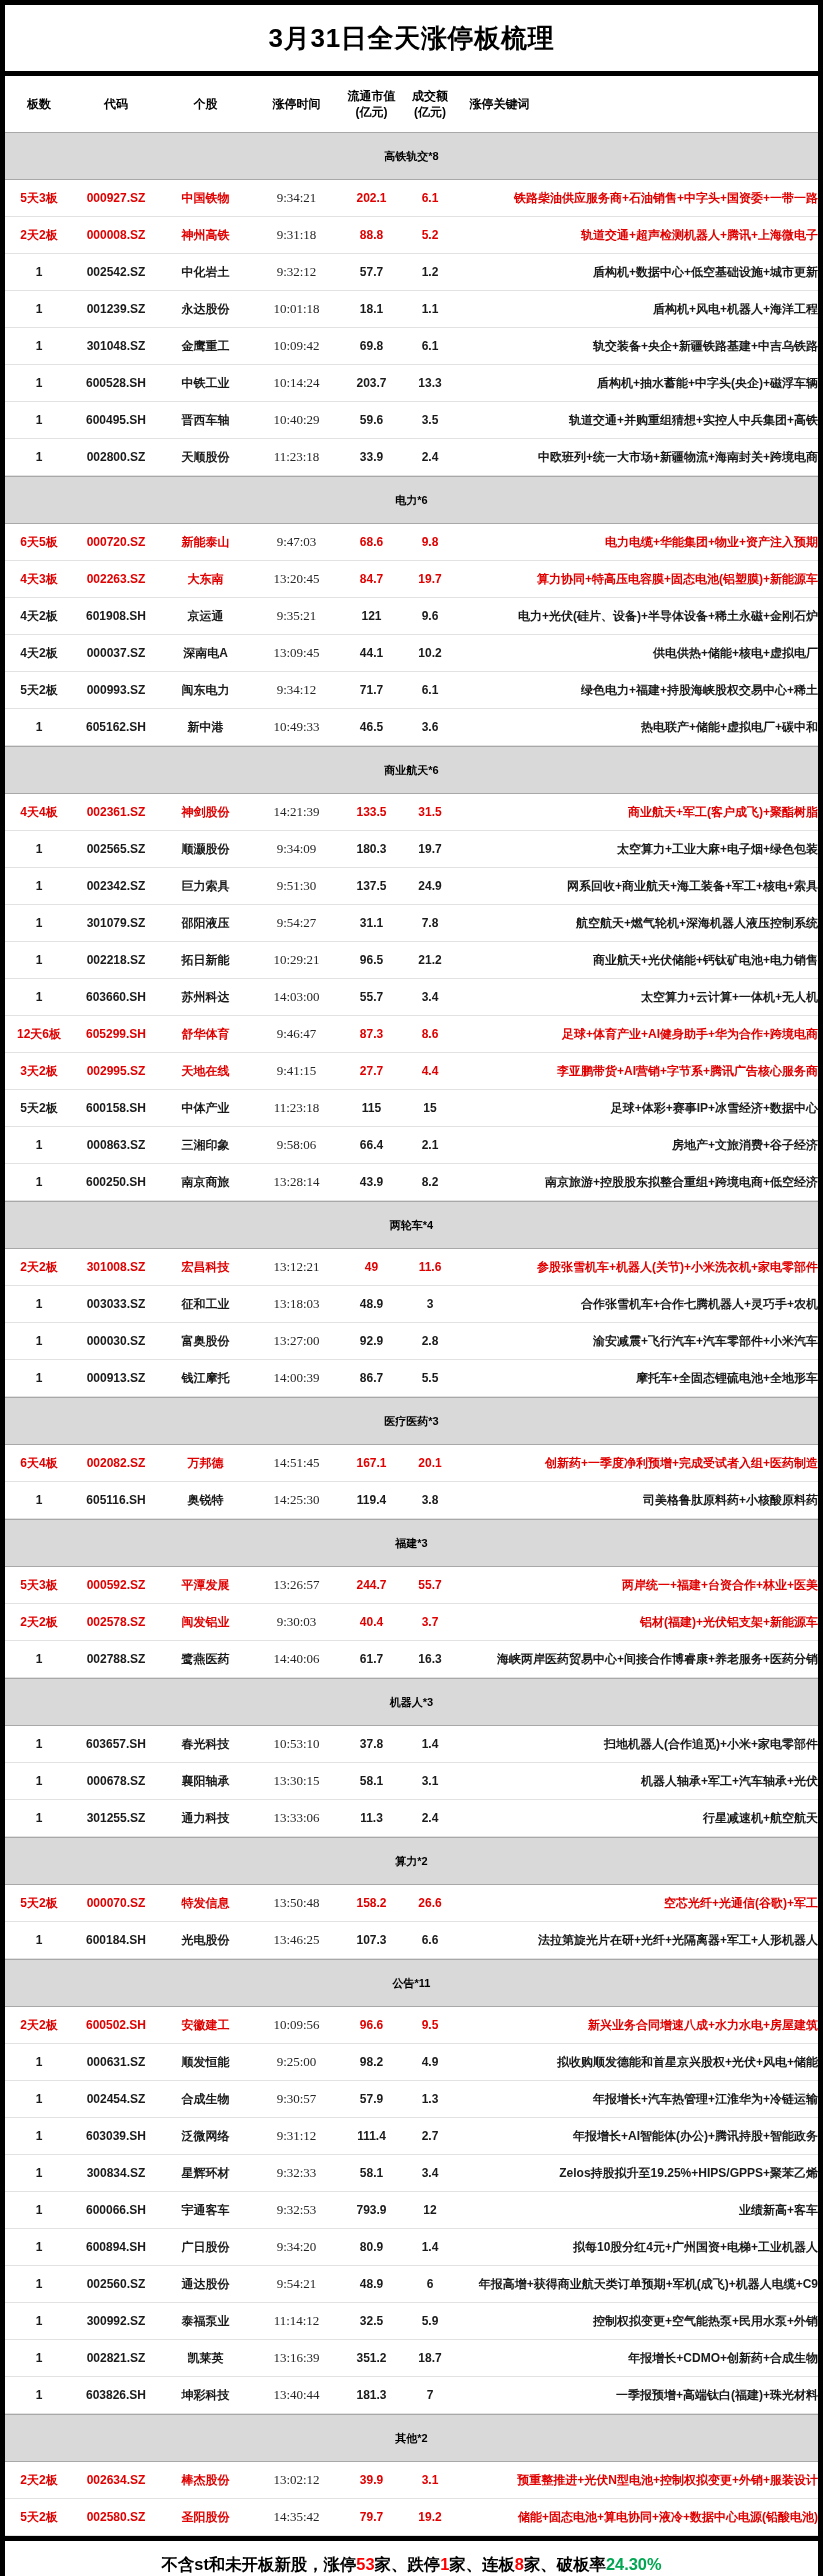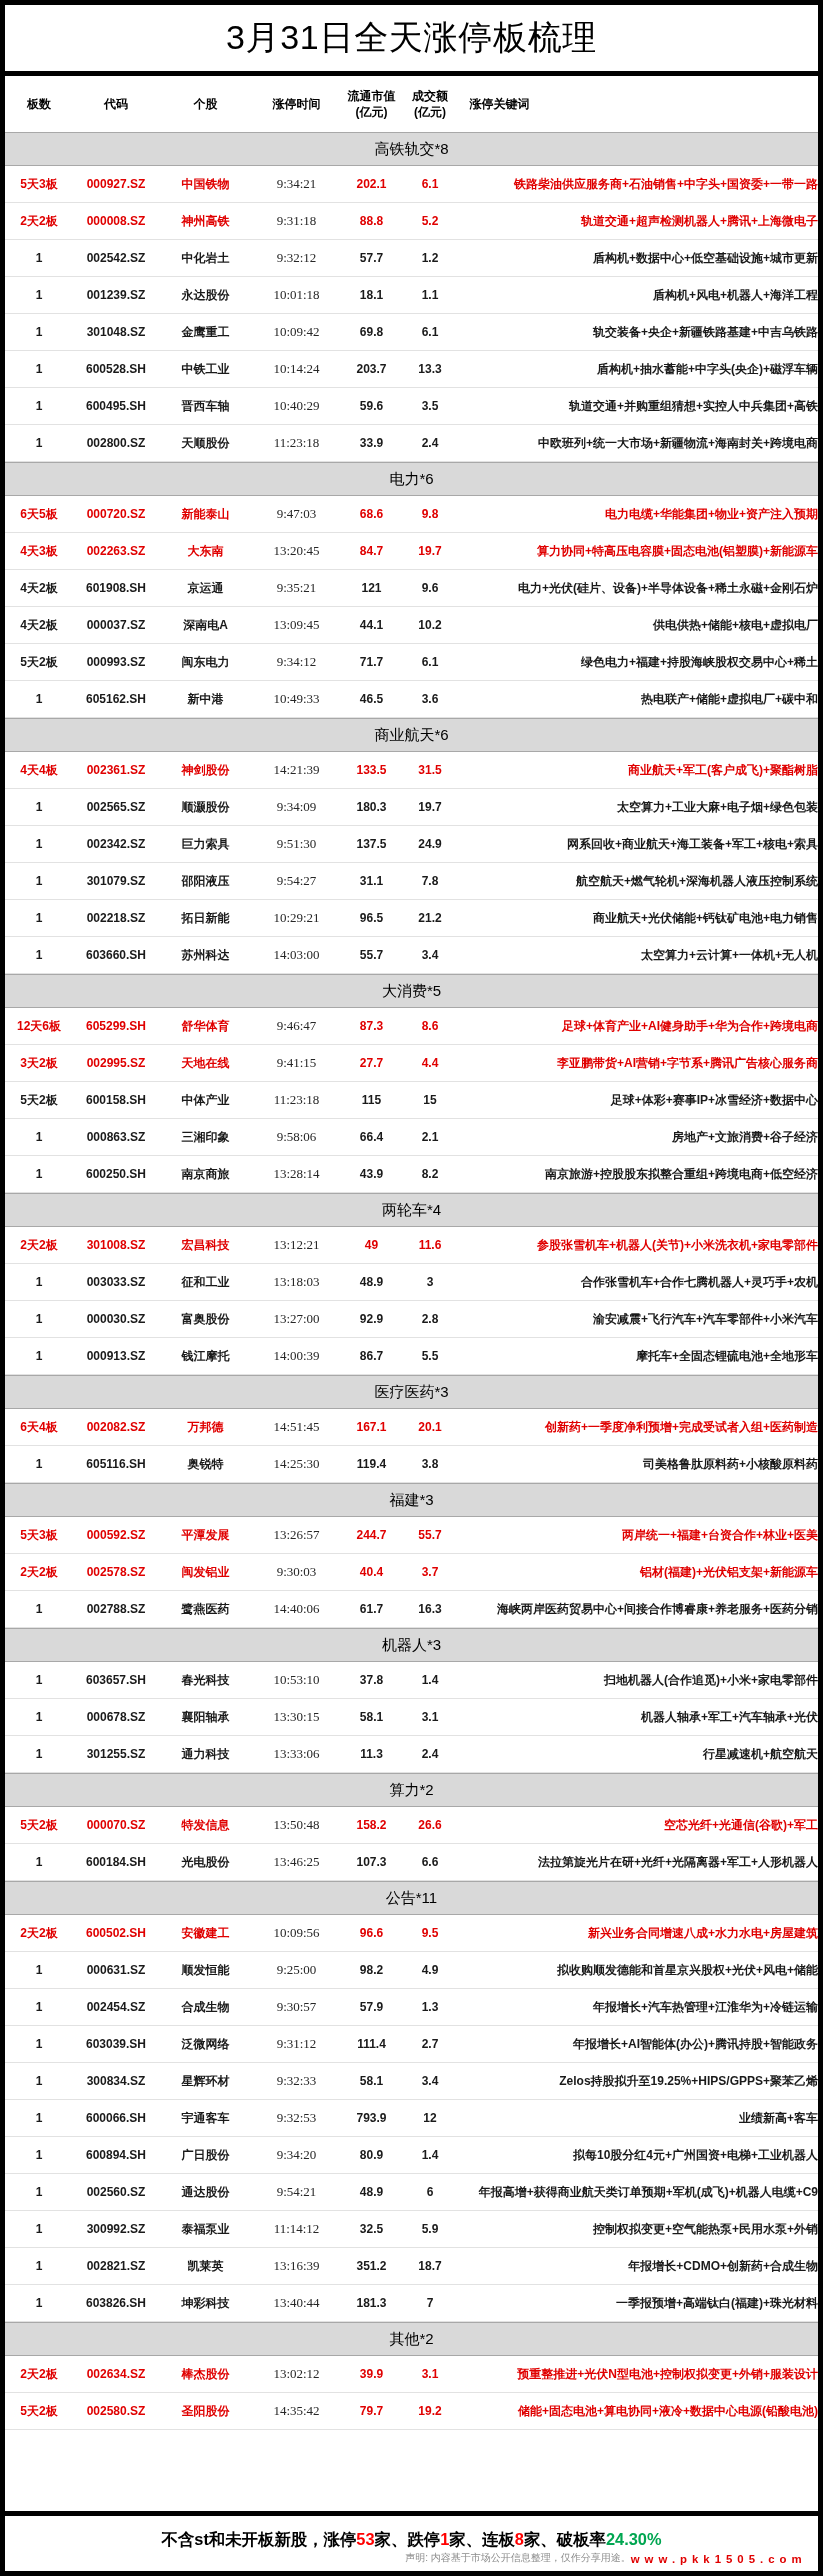--- a/index.html
+++ b/index.html
@@ -6,35 +6,35 @@
   html,body { background:#ffffff; }
   body { font-family:"Liberation Sans","DejaVu Sans",sans-serif; }
   .page {
     width:823px; min-height:2576px; margin:0 auto;
     border:5.7px solid #000; background:#fff;
     display:flex; flex-direction:column;
   }
   .title-bar {
     height:71px; border-bottom:5.7px solid #000;
     display:flex; align-items:center; justify-content:center;
-    font-size:34px; font-weight:normal; color:#000; letter-spacing:0.7px;
+    font-size:26px; font-weight:bold; color:#000; letter-spacing:0.7px;
   }
   :root { --cols: 68px 86px 93px 89px 61px 56px 1fr; }
   .col-header {
     height:56px; display:grid; grid-template-columns:var(--cols);
     align-items:center; text-align:center;
     font-size:12px; font-weight:bold; color:#000;
   }
   .col-header .hcell { line-height:1.35; }
   .col-header .kw { text-align:left; padding-left:11.4px; }
   .section-header {
-    height:34px; background:#d9d9d9;
+    height:48px; background:#d9d9d9;
     border-top:1.4px solid #a8a8a8; border-bottom:1.4px solid #a8a8a8;
     display:flex; align-items:center; justify-content:center;
-    font-size:15px; font-weight:normal; color:#000;
+    font-size:11px; font-weight:bold; color:#000;
   }
   .row {
     height:37px; display:grid; grid-template-columns:var(--cols);
     align-items:center; text-align:center;
     font-size:12px; font-weight:bold; color:#1a1a1a;
     border-bottom:0.7px solid #e2e2e2;
   }
   .row .cell { overflow:hidden; white-space:nowrap; }
   .row .time {
     font-family:"Liberation Serif","DejaVu Serif",serif;
@@ -263,21 +263,20 @@
       </div>
       <div class="row">
         <div class="cell board">1</div>
         <div class="cell code">603660.SH</div>
         <div class="cell stock">苏州科达</div>
         <div class="cell time">14:03:00</div>
         <div class="cell cap">55.7</div>
         <div class="cell amount">3.4</div>
         <div class="cell kw">太空算力+云计算+一体机+无人机</div>
       </div>
-      <div class="section-header">大消费*5</div>
       <div class="row red">
         <div class="cell board">12天6板</div>
         <div class="cell code">605299.SH</div>
         <div class="cell stock">舒华体育</div>
         <div class="cell time">9:46:47</div>
         <div class="cell cap">87.3</div>
         <div class="cell amount">8.6</div>
         <div class="cell kw">足球+体育产业+AI健身助手+华为合作+跨境电商</div>
       </div>
       <div class="row red">

